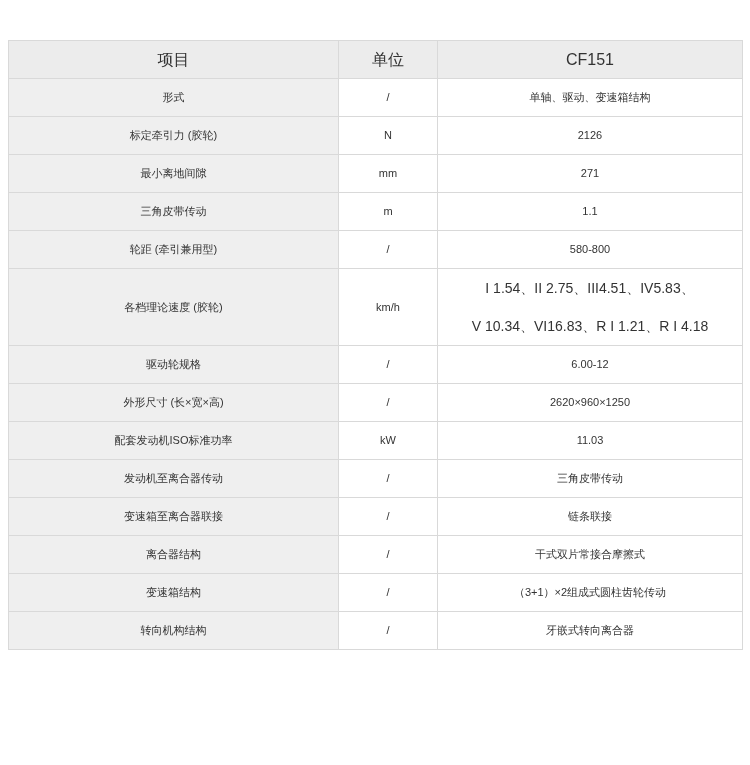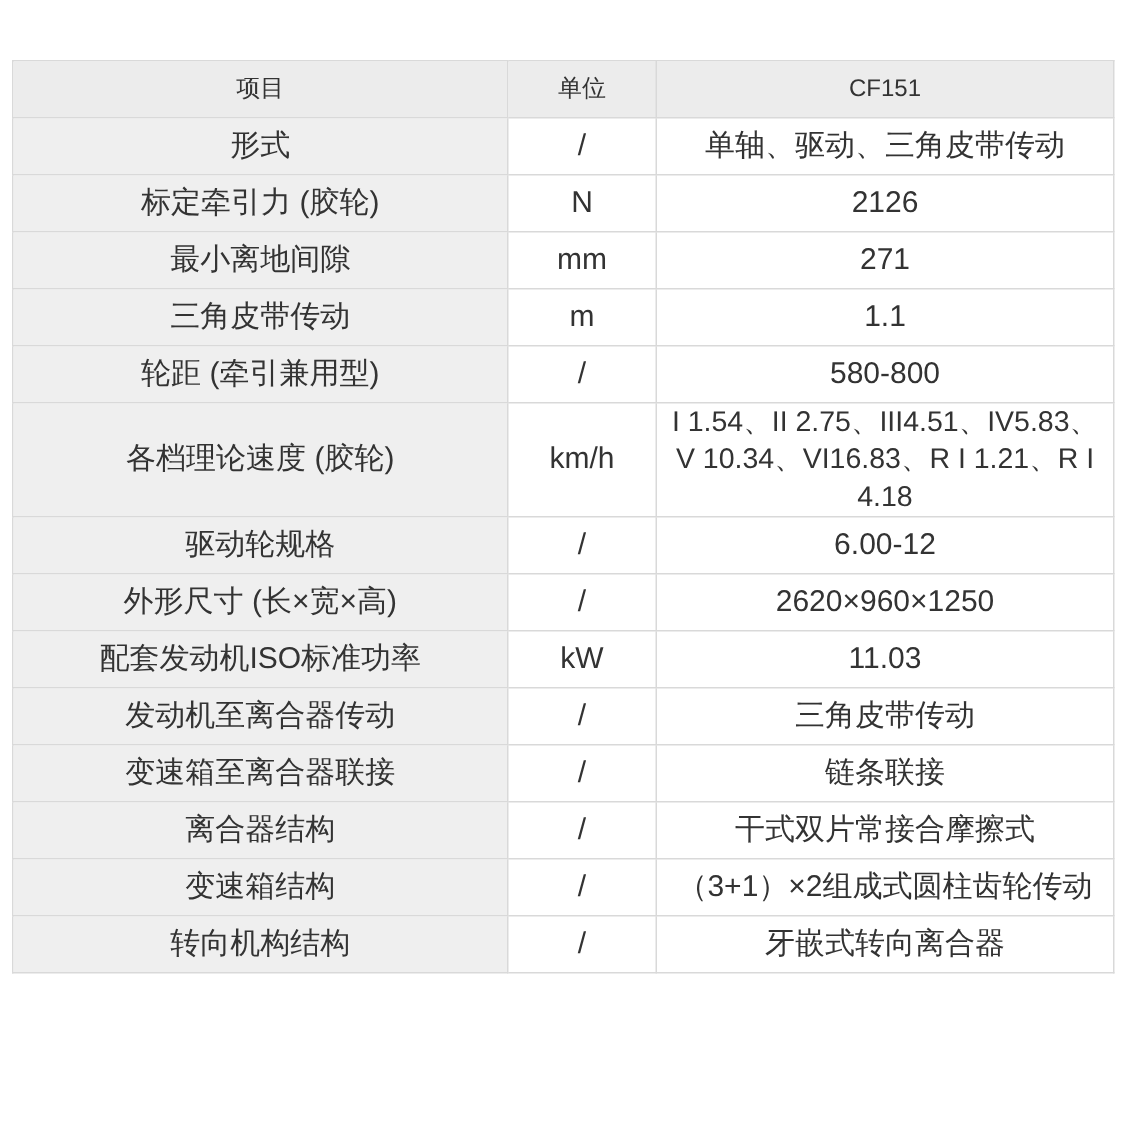--- a/index.html
+++ b/index.html
@@ -31,21 +31,21 @@
     table-layout: fixed;
     border: 1px solid #c8c8c8;
   }
   .spec-table th,
   .spec-table td {
     border: 1px solid #d9d9d9;
     text-align: center;
     vertical-align: middle;
     padding: 0 6px;
     height: 37px;
-    font-size: 20px;
+    font-size: 11px;
     line-height: 1.35;
     color: #333333;
     overflow: hidden;
   }
   .spec-table th {
     background: #ececec;
     font-size: 16px;
     font-weight: 500;
     height: 37px;
   }
@@ -53,22 +53,22 @@
     background: #efefef;
   }
   .spec-table td.unit-cell,
   .spec-table td.value-cell {
     background: #ffffff;
   }
   .spec-table td.value-cell {
     white-space: pre-line;
   }
   .spec-table tr.row-speeds td.value-cell {
-    line-height: 25px;
-    font-size: 19px;
+    line-height: 38px;
+    font-size: 14px;
   }
   .spec-table tr.row-speeds td {
     height: 75px;
   }
 </style>
 </head>
 <body>
 
 <div class="page">
   <table class="spec-table">
@@ -81,21 +81,21 @@
       <tr>
         <th>项目</th>
         <th>单位</th>
         <th>CF151</th>
       </tr>
     </thead>
     <tbody>
       <tr>
         <td class="item-cell">形式</td>
         <td class="unit-cell">/</td>
-        <td class="value-cell">单轴、驱动、三角皮带传动</td>
+        <td class="value-cell">单轴、驱动、变速箱结构</td>
       </tr>
       <tr>
         <td class="item-cell">标定牵引力 (胶轮)</td>
         <td class="unit-cell">N</td>
         <td class="value-cell">2126</td>
       </tr>
       <tr>
         <td class="item-cell">最小离地间隙</td>
         <td class="unit-cell">mm</td>
         <td class="value-cell">271</td>

